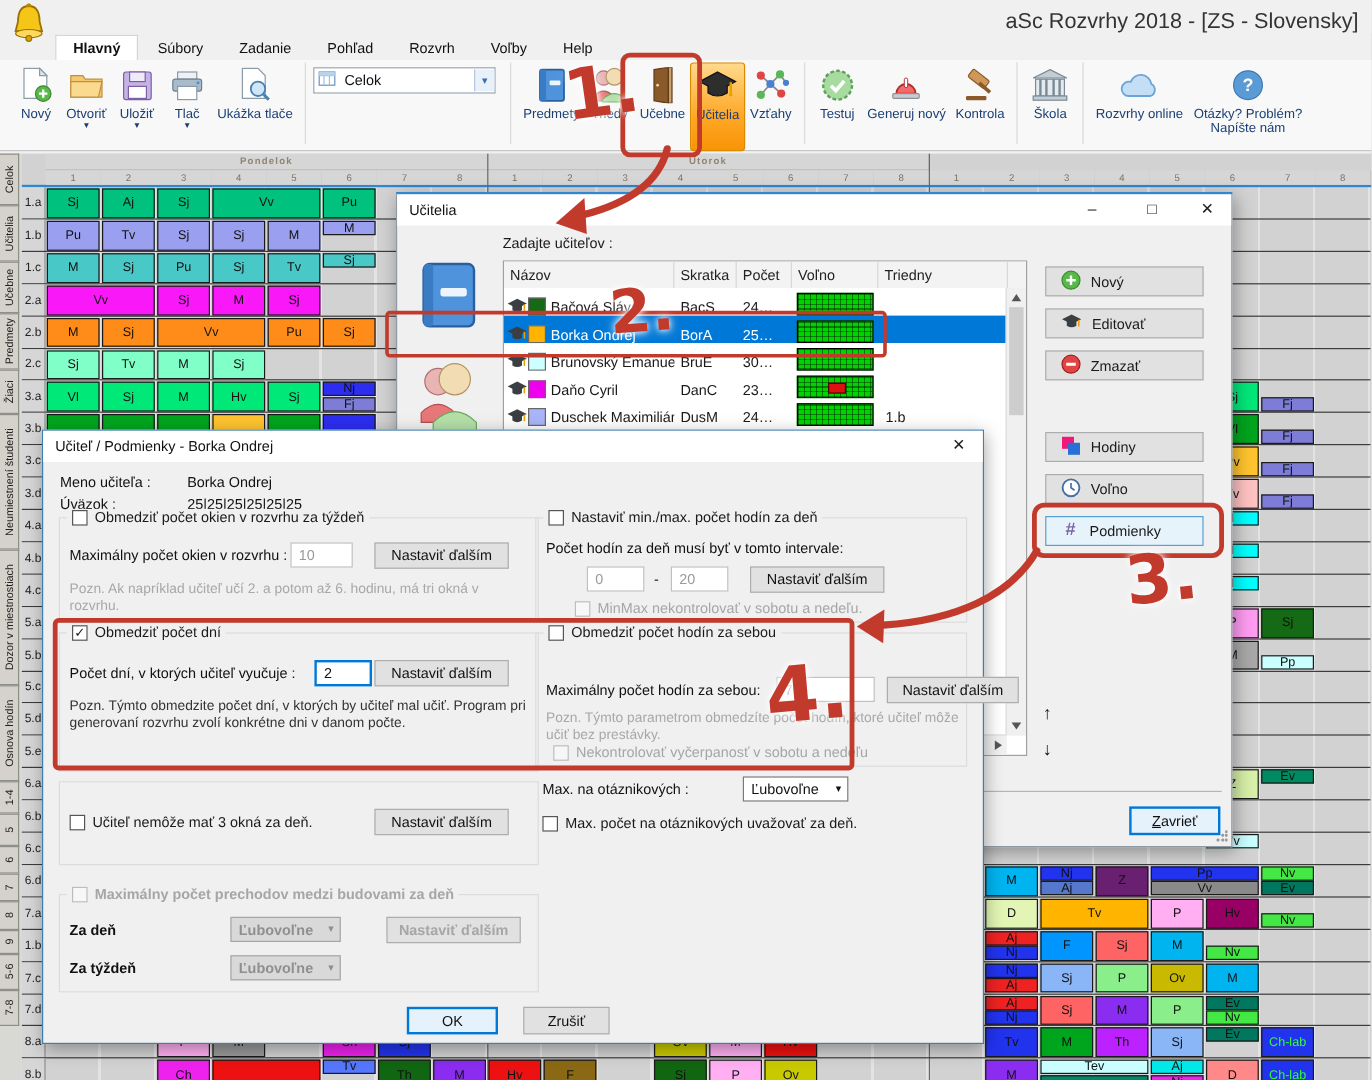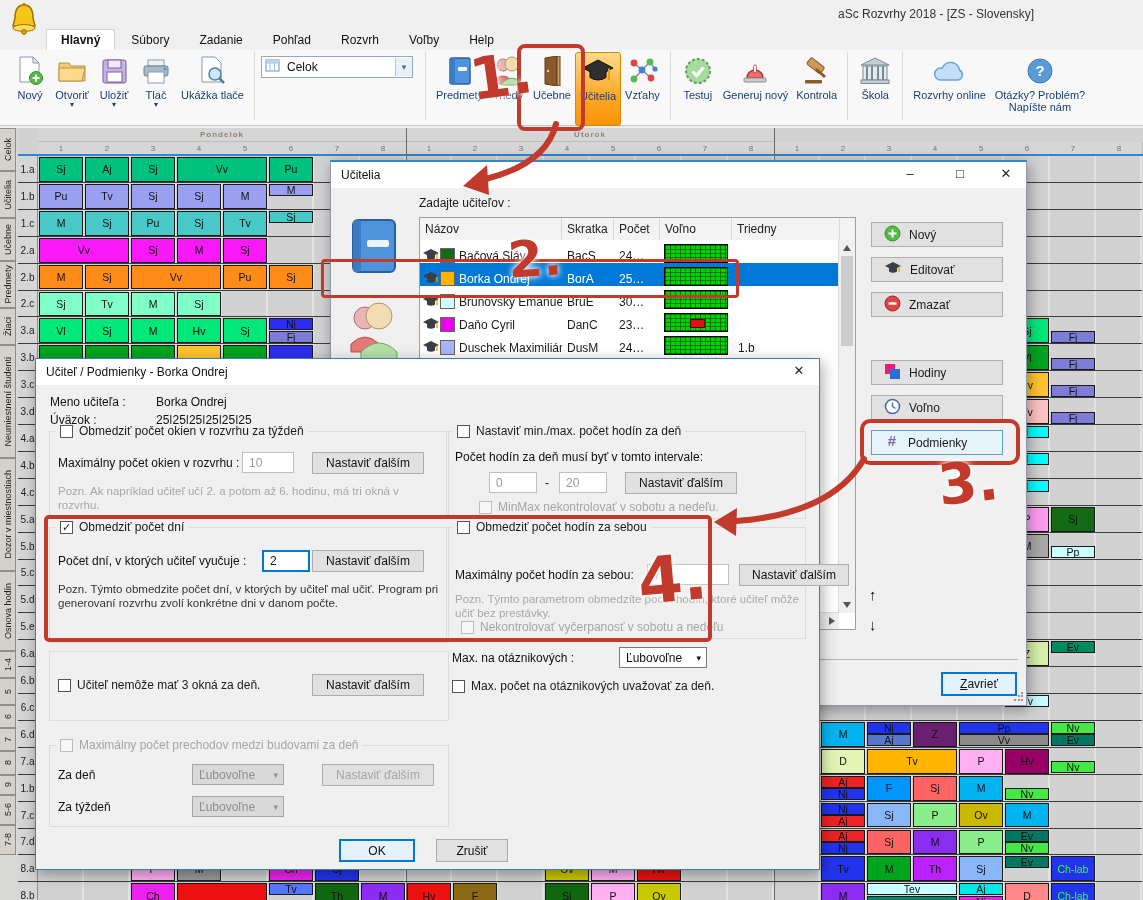--- a/index.html
+++ b/index.html
@@ -1,21 +1,21 @@
 <!DOCTYPE html>
 <html><head>
 <meta charset="utf-8">
 <style>
   html,body{margin:0;padding:0;}
   body{width:1143px;height:900px;overflow:hidden;position:relative;background:#f0f0f0;
        font-family:"Liberation Sans","DejaVu Sans",sans-serif;font-size:12px;color:#1a1a1a;}
   .abs{position:absolute;}
   
   #titlebar{position:absolute;left:0;top:0;width:100%;height:28px;background:#f0f0f0;}
-  #app-title{position:absolute;left:838px;top:7px;font-size:12px;color:#333;text-align:center;}
+  #app-title{position:absolute;left:838px;top:7px;font-size:18px;color:#333;text-align:center;}
   #bell{position:absolute;left:8px;top:2px;}
   #menubar{position:absolute;left:46px;top:28px;height:22px;display:flex;align-items:flex-end;gap:2px;}
   .mtab{padding:3px 14px;font-size:12px;cursor:default;color:#111;}
   .mtab.active{background:#fff;border:1px solid #d5d5d5;border-bottom:none;font-weight:bold;}
   #ribbon{position:absolute;left:0;top:50px;width:100%;height:76px;background:#f8f8f8;
           border-bottom:1px solid #c5c5c5;display:flex;align-items:flex-start;padding-left:6px;box-sizing:border-box;}
   .rgroup{display:flex;align-items:flex-start;padding:2px 3px;}
   .rsep{width:1px;background:#dadada;height:68px;margin:2px 3px;}
   .rbtn{display:flex;flex-direction:column;align-items:center;justify-content:flex-start;
         padding:3px 4px;min-width:34px;max-width:100px;height:66px;border-radius:3px;}
@@ -840,21 +840,21 @@
   </div>
 
   <div class="gbox" style="left:13px;top:292px;width:400px;height:70px;">
     <div class="cbrow" style="left:8px;top:26px;">
       <span class="cb"></span>
       <span>Učiteľ nemôže mať 3 okná za deň.</span>
     </div>
     <div class="btn" style="position:absolute;left:262px;top:22px;width:112px;height:22px;">Nastaviť ďalším</div>
   </div>
 
-  <div class="gbox" style="left:13px;top:386px;width:400px;height:82px;">
+  <div class="gbox" style="left:13px;top:386px;width:400px;height:82px;font-weight:bold;">
     <div class="glegend" style="left:6px;top:-8px;">
       <span class="cb dis"></span>
       <span class="gray">Maximálny počet prechodov medzi budovami za deň</span>
     </div>
     <div class="flabel gray" style="left:8px;top:22px;">Za deň</div>
     <div class="dcombo" style="left:142px;top:18px;width:92px;">Ľubovoľne</div>
     <div class="btn dis" style="position:absolute;left:272px;top:18px;width:112px;height:22px;">Nastaviť ďalším</div>
     <div class="flabel gray" style="left:8px;top:54px;">Za týždeň</div>
     <div class="dcombo" style="left:142px;top:50px;width:92px;">Ľubovoľne</div>
   </div>

